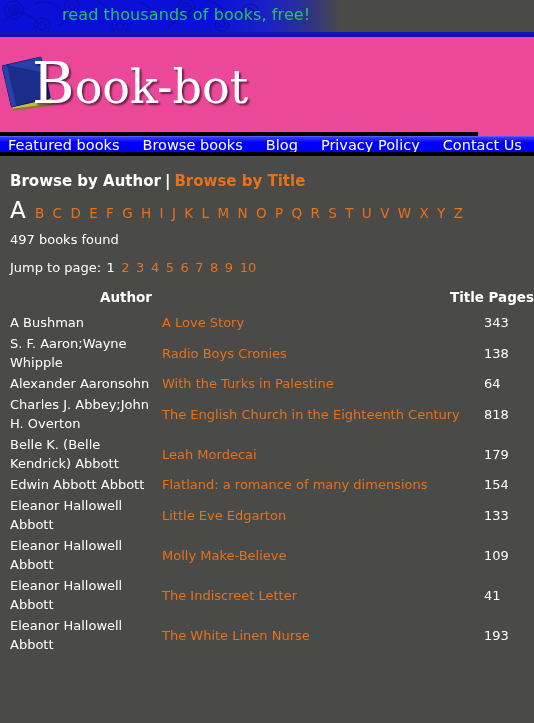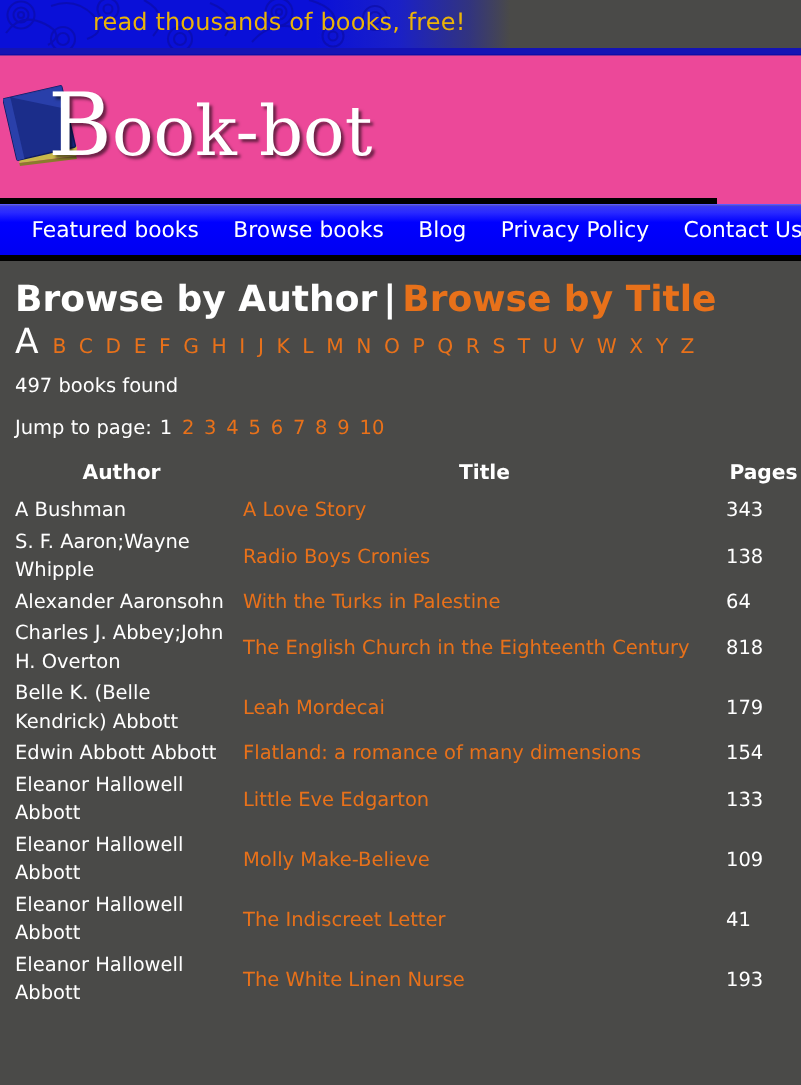--- a/index.html
+++ b/index.html
@@ -40,21 +40,21 @@
     height: 32px;
     opacity: 0.55;
   }
   .banner-tagline {
     position: absolute;
     left: 62px;
     top: 0px;
     height: 20px;
     line-height: 30px;
     font-size: 16px;
-    color: #eab308;
+    color: #22c55e;
     white-space: nowrap;
     letter-spacing: 0.1px;
   }
   .banner-rule {
     height: 4px;
     background: #1414b4;
     border-bottom: 1px solid #0d0da8;
   }
 
   
@@ -98,27 +98,26 @@
     left: 0;
     bottom: 0;
     width: 478px;
     height: 4px;
     background: #000000;
   }
 
   
   .navbar {
     position: relative;
-    height: 34px;
+    height: 16px;
     background: linear-gradient(to bottom,
                 #3b3bf0 0%, #2a2aff 14%, #0000ff 34%, #0000f2 100%);
     border-top: 1px solid #5a5aff;
     box-sizing: border-box;
     overflow: hidden;
-    padding-left: 13px;
   }
   .nav-list {
     display: flex;
     align-items: center;
     height: 100%;
     padding-left: 8px;
     gap: 23px;
   }
   .nav-item {
     color: #ffffff;
@@ -131,21 +130,21 @@
   .nav-underline {
     height: 4px;
     background: #000000;
   }
 
   
   .content {
     padding: 14px 10px 0 10px;
   }
   .browse-heading {
-    font-size: 24px;
+    font-size: 15px;
     font-weight: bold;
     line-height: 22px;
     margin: 0 0 10px 0;
     white-space: nowrap;
   }
   .browse-heading .by-author { color: #ffffff; }
   .browse-heading .sep { color: #ffffff; padding: 0 4px; }
   .browse-heading .by-title { color: #e8711a; cursor: pointer; }
 
   .alpha-row {
@@ -195,21 +194,21 @@
     cursor: default;
   }
 
   
   table.book-table {
     width: 514px;
     border-collapse: collapse;
     table-layout: fixed;
   }
   table.book-table th {
-    text-align: center;
+    text-align: right;
     font-size: 13.5px;
     font-weight: bold;
     color: #ffffff;
     padding: 0 0 7px 0;
     vertical-align: bottom;
     margin-left: 40px;
   }
   table.book-table td {
     font-size: 13px;
     line-height: 19px;

